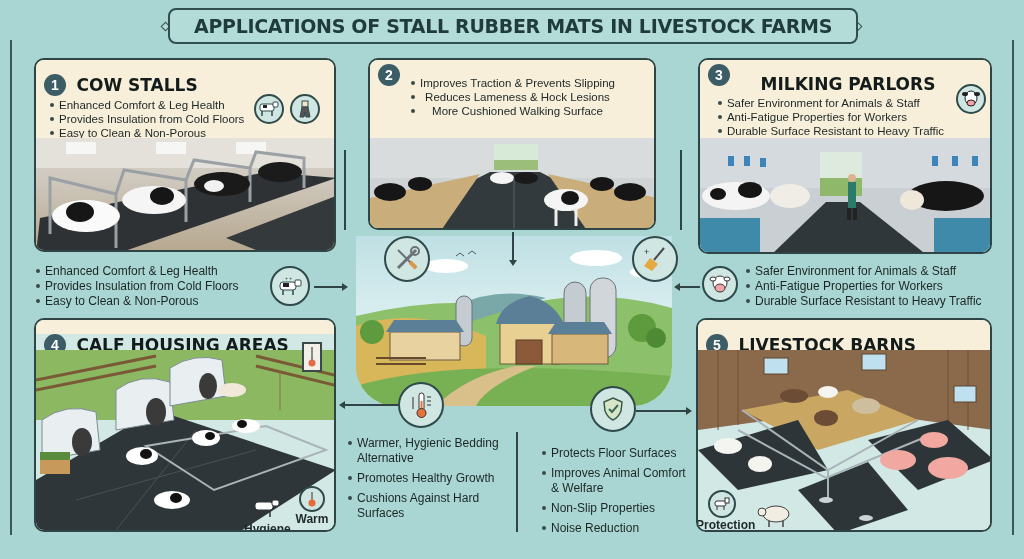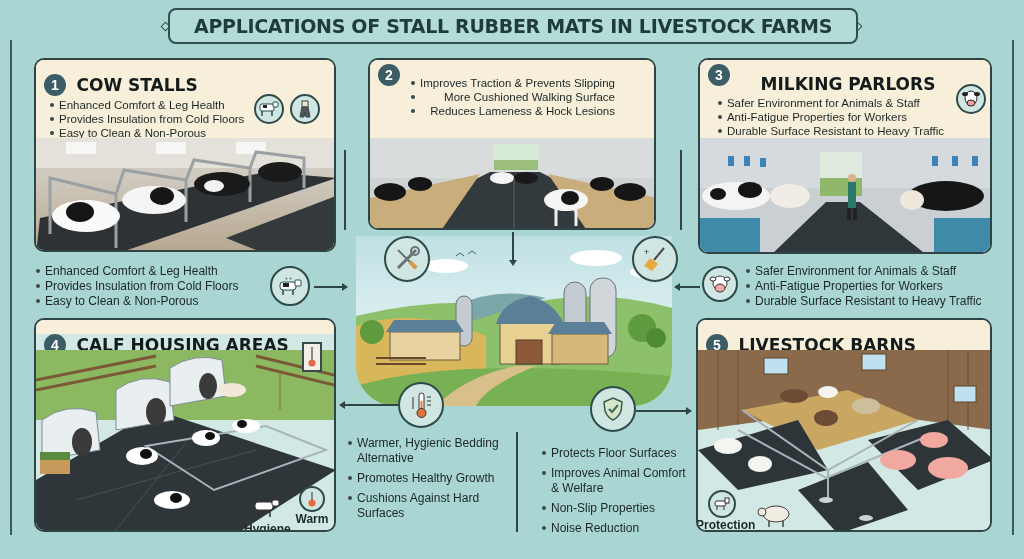--- a/index.html
+++ b/index.html
@@ -126,24 +126,24 @@
       <ellipse cx="186" cy="46" rx="28" ry="12" fill="#1a1a1a"></ellipse>
         <ellipse cx="178" cy="48" rx="10" ry="6" fill="#f2f2f2"></ellipse>
       <ellipse cx="244" cy="34" rx="22" ry="10" fill="#1b1b1b"></ellipse>
     </svg>
   </div>
 </div>
 
 <div class="panel" style="left:368px;top:58px;width:288px;height:172px;">
   <div class="panel-head" style="text-align:center;">
     <span class="num" style="position:absolute;left:8px;top:4px;">2</span>
-    <ul class="bul" style="margin-top:2px;display:inline-block;text-align:right;">
+    <ul class="bul" style="margin-top:2px;display:inline-block;text-align:center;">
       <li>Improves Traction &amp; Prevents Slipping</li>
+      <li>Reduces Lameness &amp; Hock Lesions</li>
       <li>More Cushioned Walking Surface</li>
-      <li>Reduces Lameness &amp; Hock Lesions</li>
     </ul>
   </div>
   <div class="scene" style="top:78px;background:#cfd3d4;">
     <svg width="288" height="94" viewBox="0 0 288 94">
       <rect x="0" y="0" width="288" height="40" fill="#d8dcdc"></rect>
       <rect x="124" y="6" width="44" height="26" fill="#d7ead7"></rect>
         <rect x="124" y="22" width="44" height="10" fill="#9bbf7a"></rect>
       <polygon points="0,94 120,34 170,34 288,94" fill="#333a3e"></polygon>
       <polygon points="0,60 110,36 70,94 0,94" fill="#c9ad7a"></polygon>
         <polygon points="288,60 178,36 218,94 288,94" fill="#c9ad7a"></polygon>

